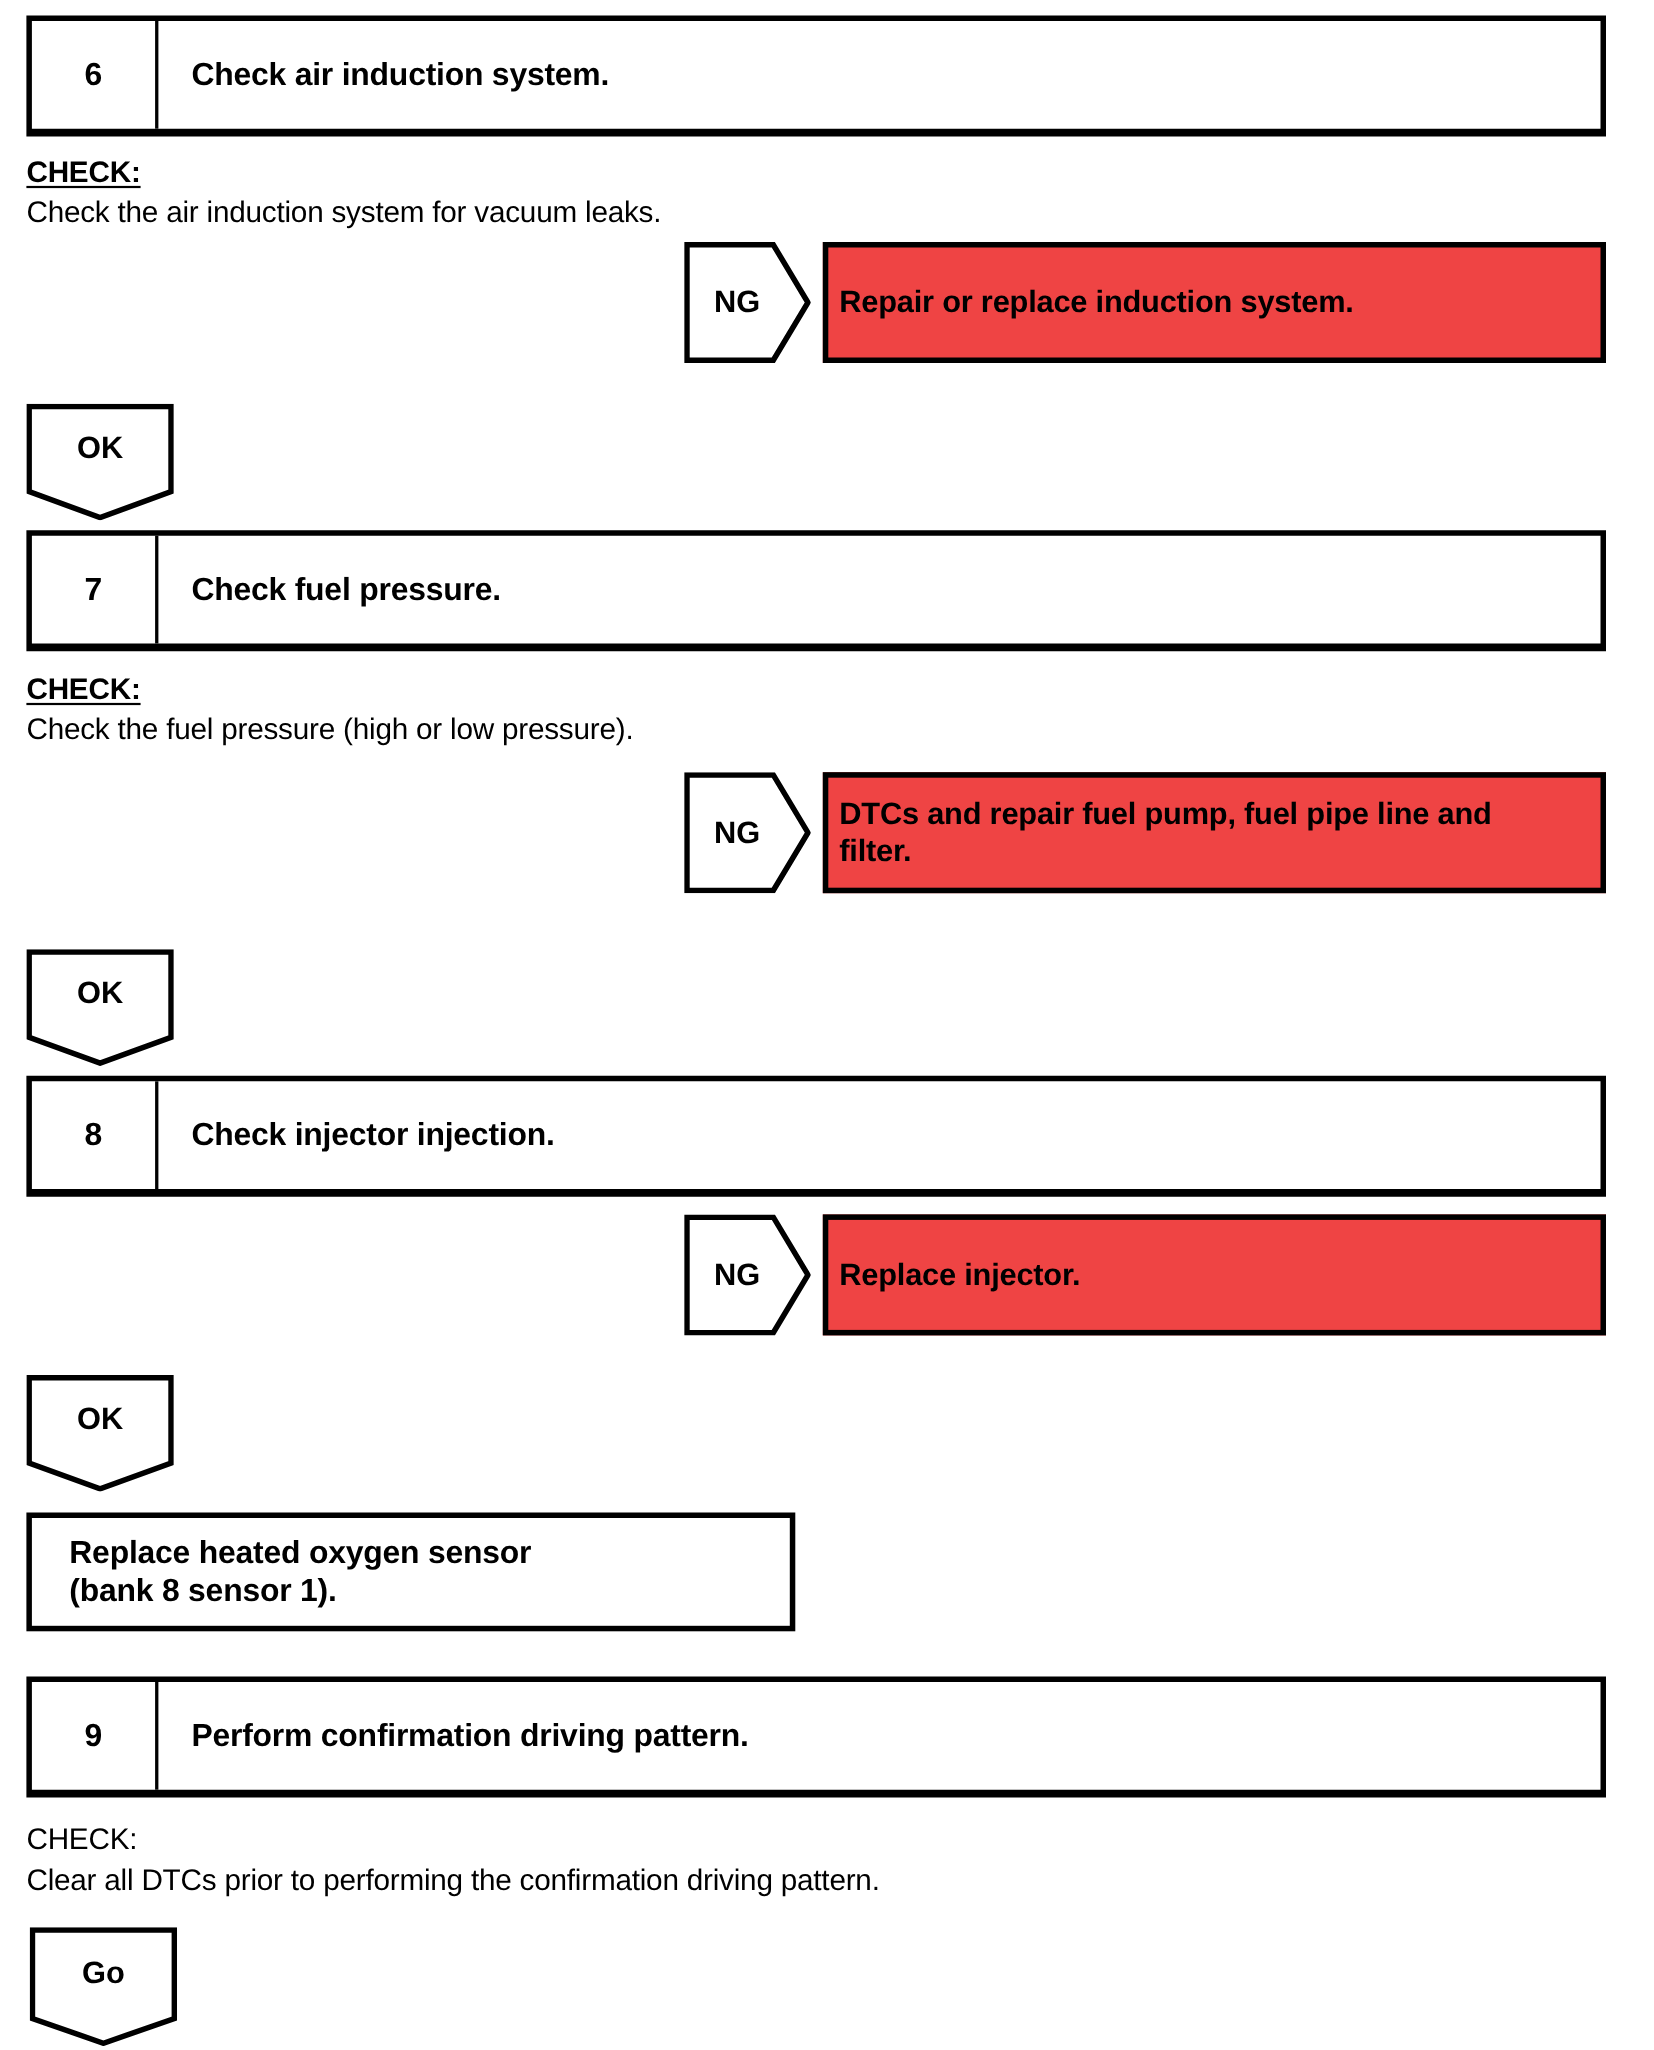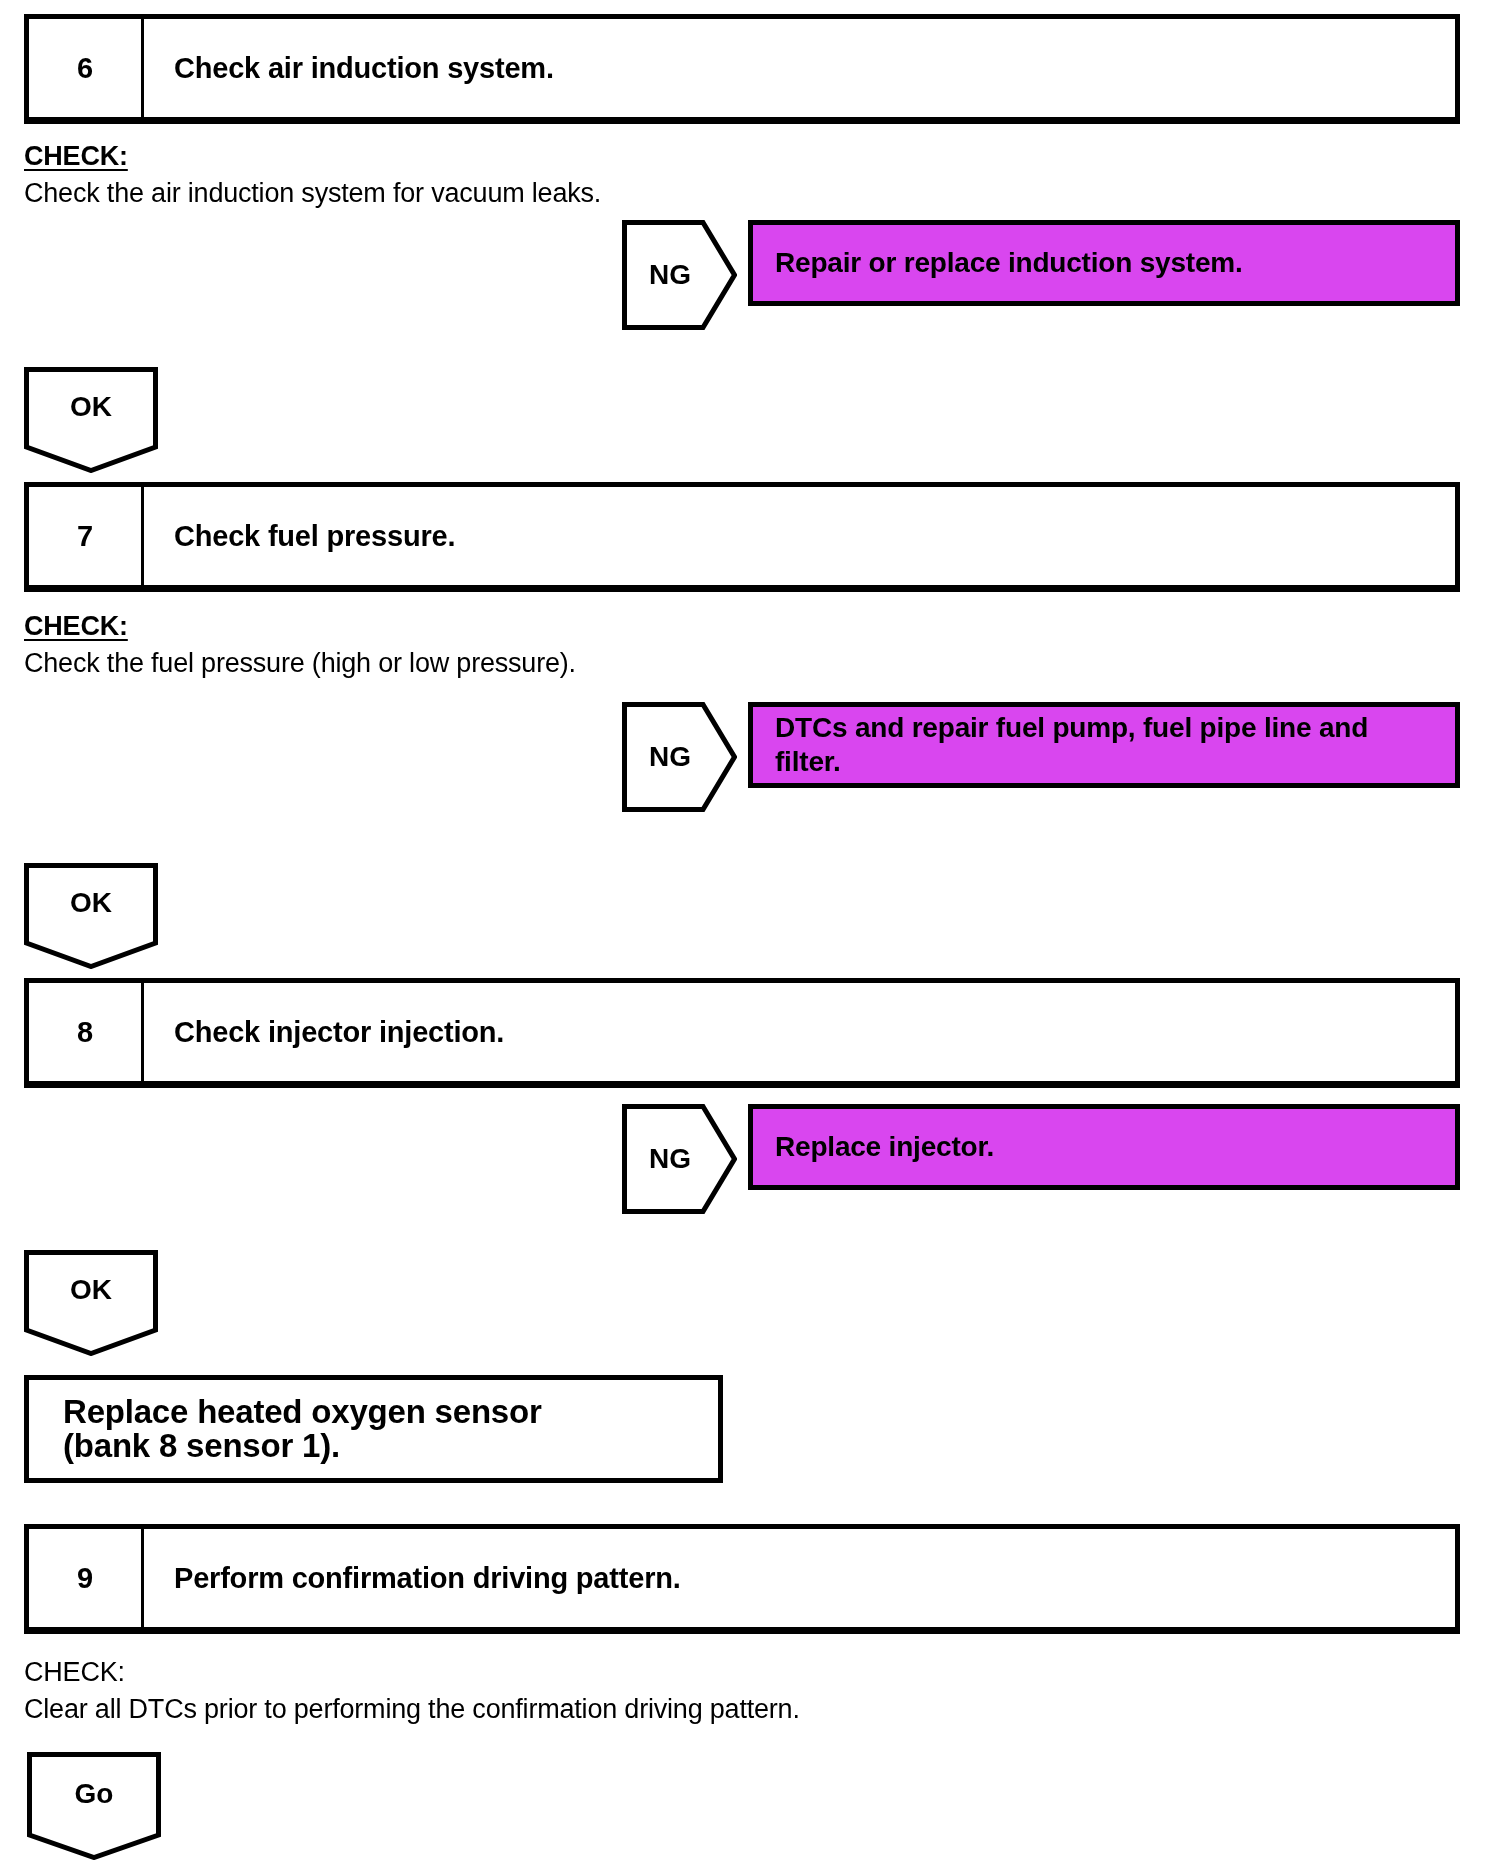--- a/index.html
+++ b/index.html
@@ -87,32 +87,32 @@
     align-items: center;
     justify-content: center;
     font-size: 28px;
     font-weight: bold;
   }
 
   
   .result-box {
     left: 748px;
     width: 712px;
-    height: 86px;
+    height: 110px;
     border: 5px solid #000;
     box-sizing: border-box;
     display: flex;
     flex-direction: column;
     justify-content: center;
-    padding-left: 22px;
+    padding-left: 10px;
     font-size: 28px;
     font-weight: bold;
     line-height: 34px;
     letter-spacing: -0.2px;
-    background: #d946ef;
+    background: #ef4444;
   }
 
   
   .down-pent { width: 134px; margin-top: 20px; }
   .down-pent svg { display: block; }
   .down-pent .pent-label {
     position: absolute;
     left: 0;
     top: 0;
     width: 134px;
@@ -127,21 +127,21 @@
   .terminal-box {
     left: 24px;
     width: 699px;
     height: 108px;
     border: 5px solid #000;
     box-sizing: border-box;
     display: flex;
     flex-direction: column;
     justify-content: center;
     padding-left: 34px;
-    font-size: 33px;
+    font-size: 29px;
     font-weight: bold;
     line-height: 34px;
     letter-spacing: -0.2px;
     background: #fff;
   }
 
   .pent-shape { fill: #ffffff; stroke: #000000; stroke-width: 5; }
 </style>
 </head>
 <body>

